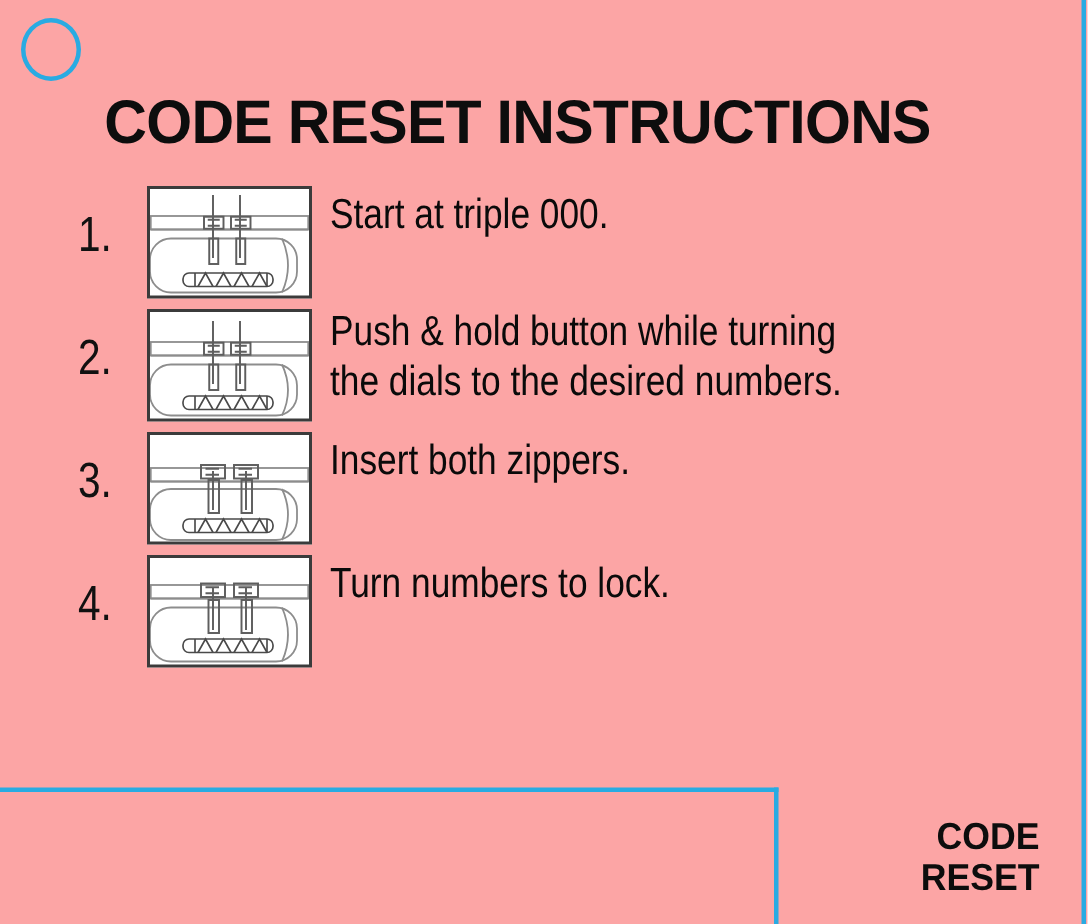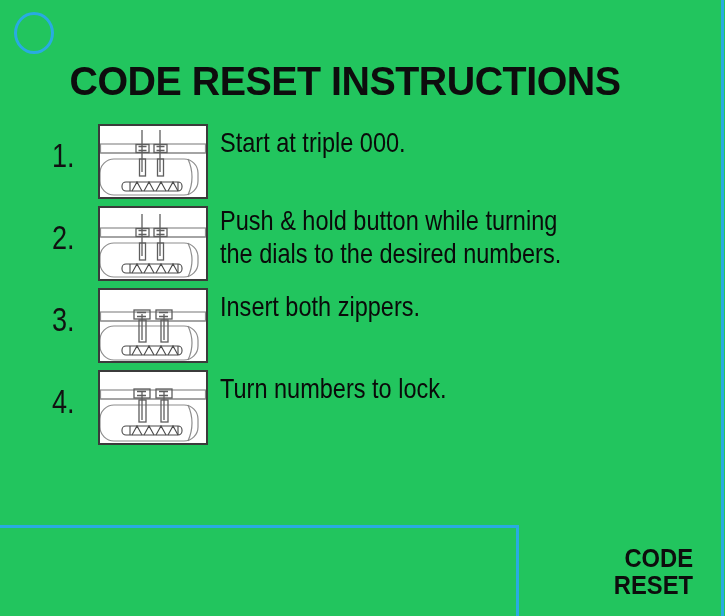--- a/index.html
+++ b/index.html
@@ -4,21 +4,21 @@
 <style>
   html, body {
     margin: 0;
     padding: 0;
     background: #ffffff;
   }
   #page {
     position: relative;
     width: 725px;
     height: 616px;
-    background: #22c55e;
+    background: #fca5a5;
     overflow: hidden;
     font-family: "Liberation Sans", sans-serif;
   }
 
   
   .ring {
     position: absolute;
     left: 14px;
     top: 12px;
     width: 40px;

